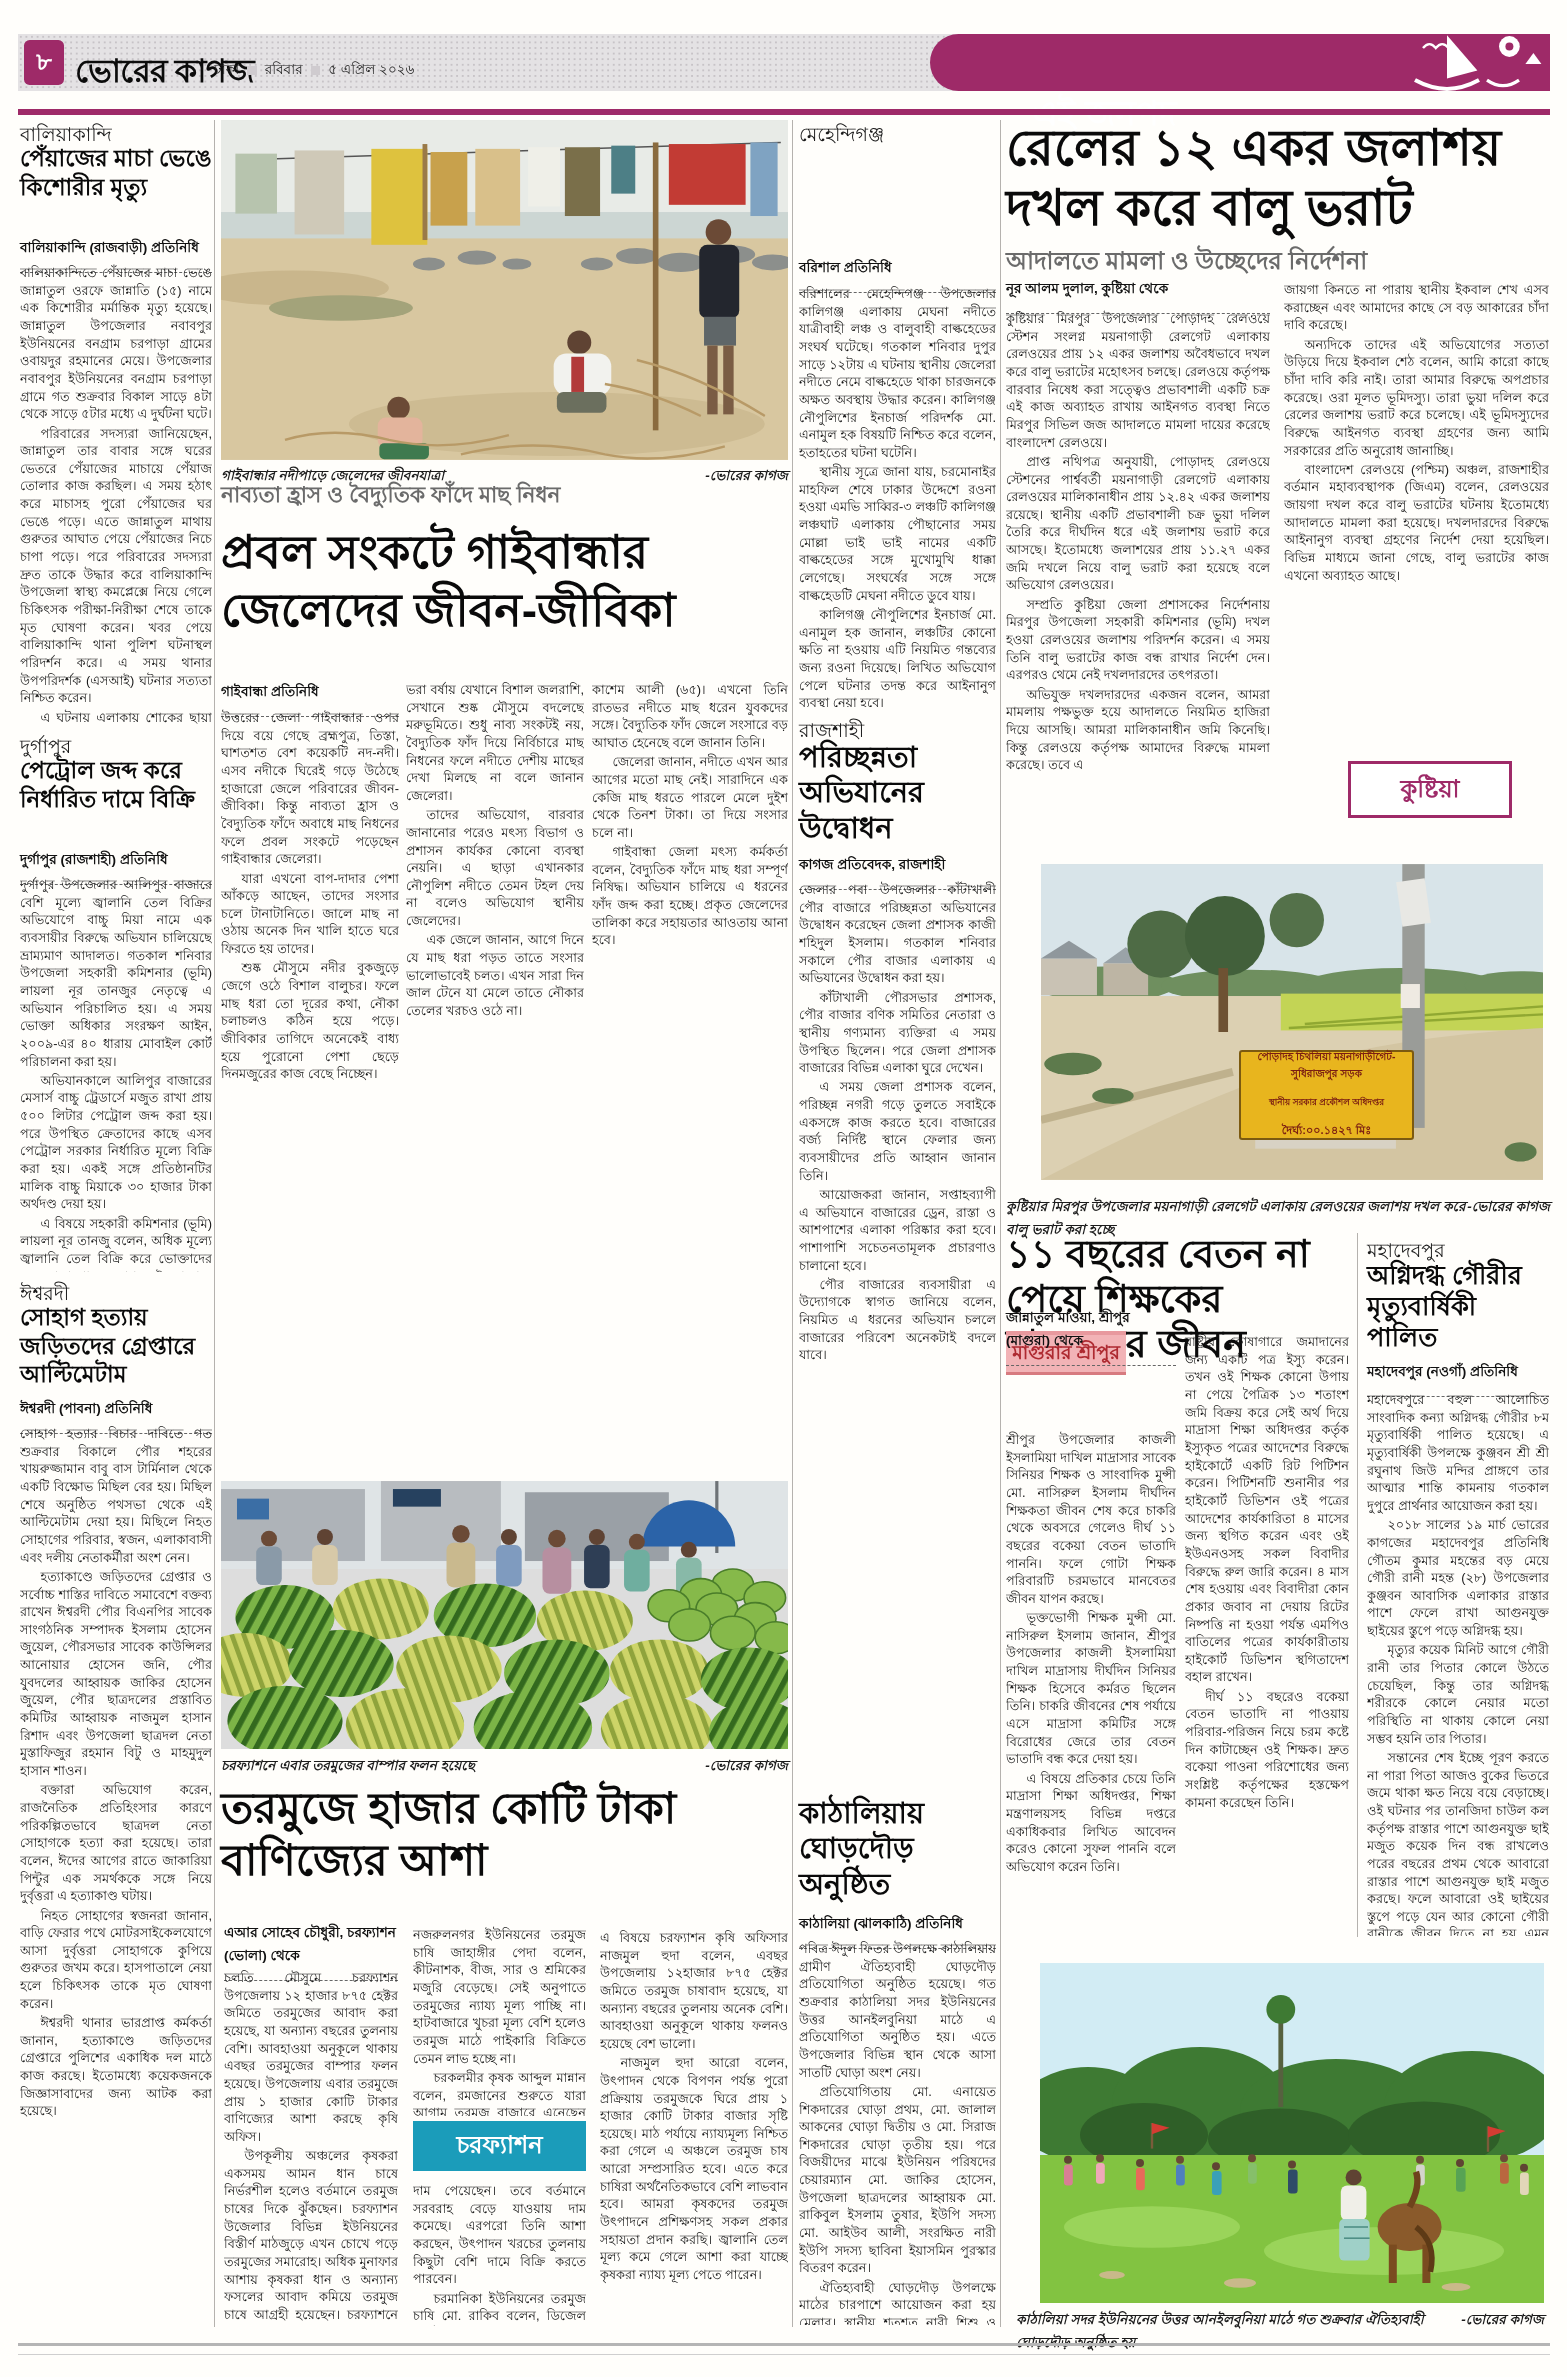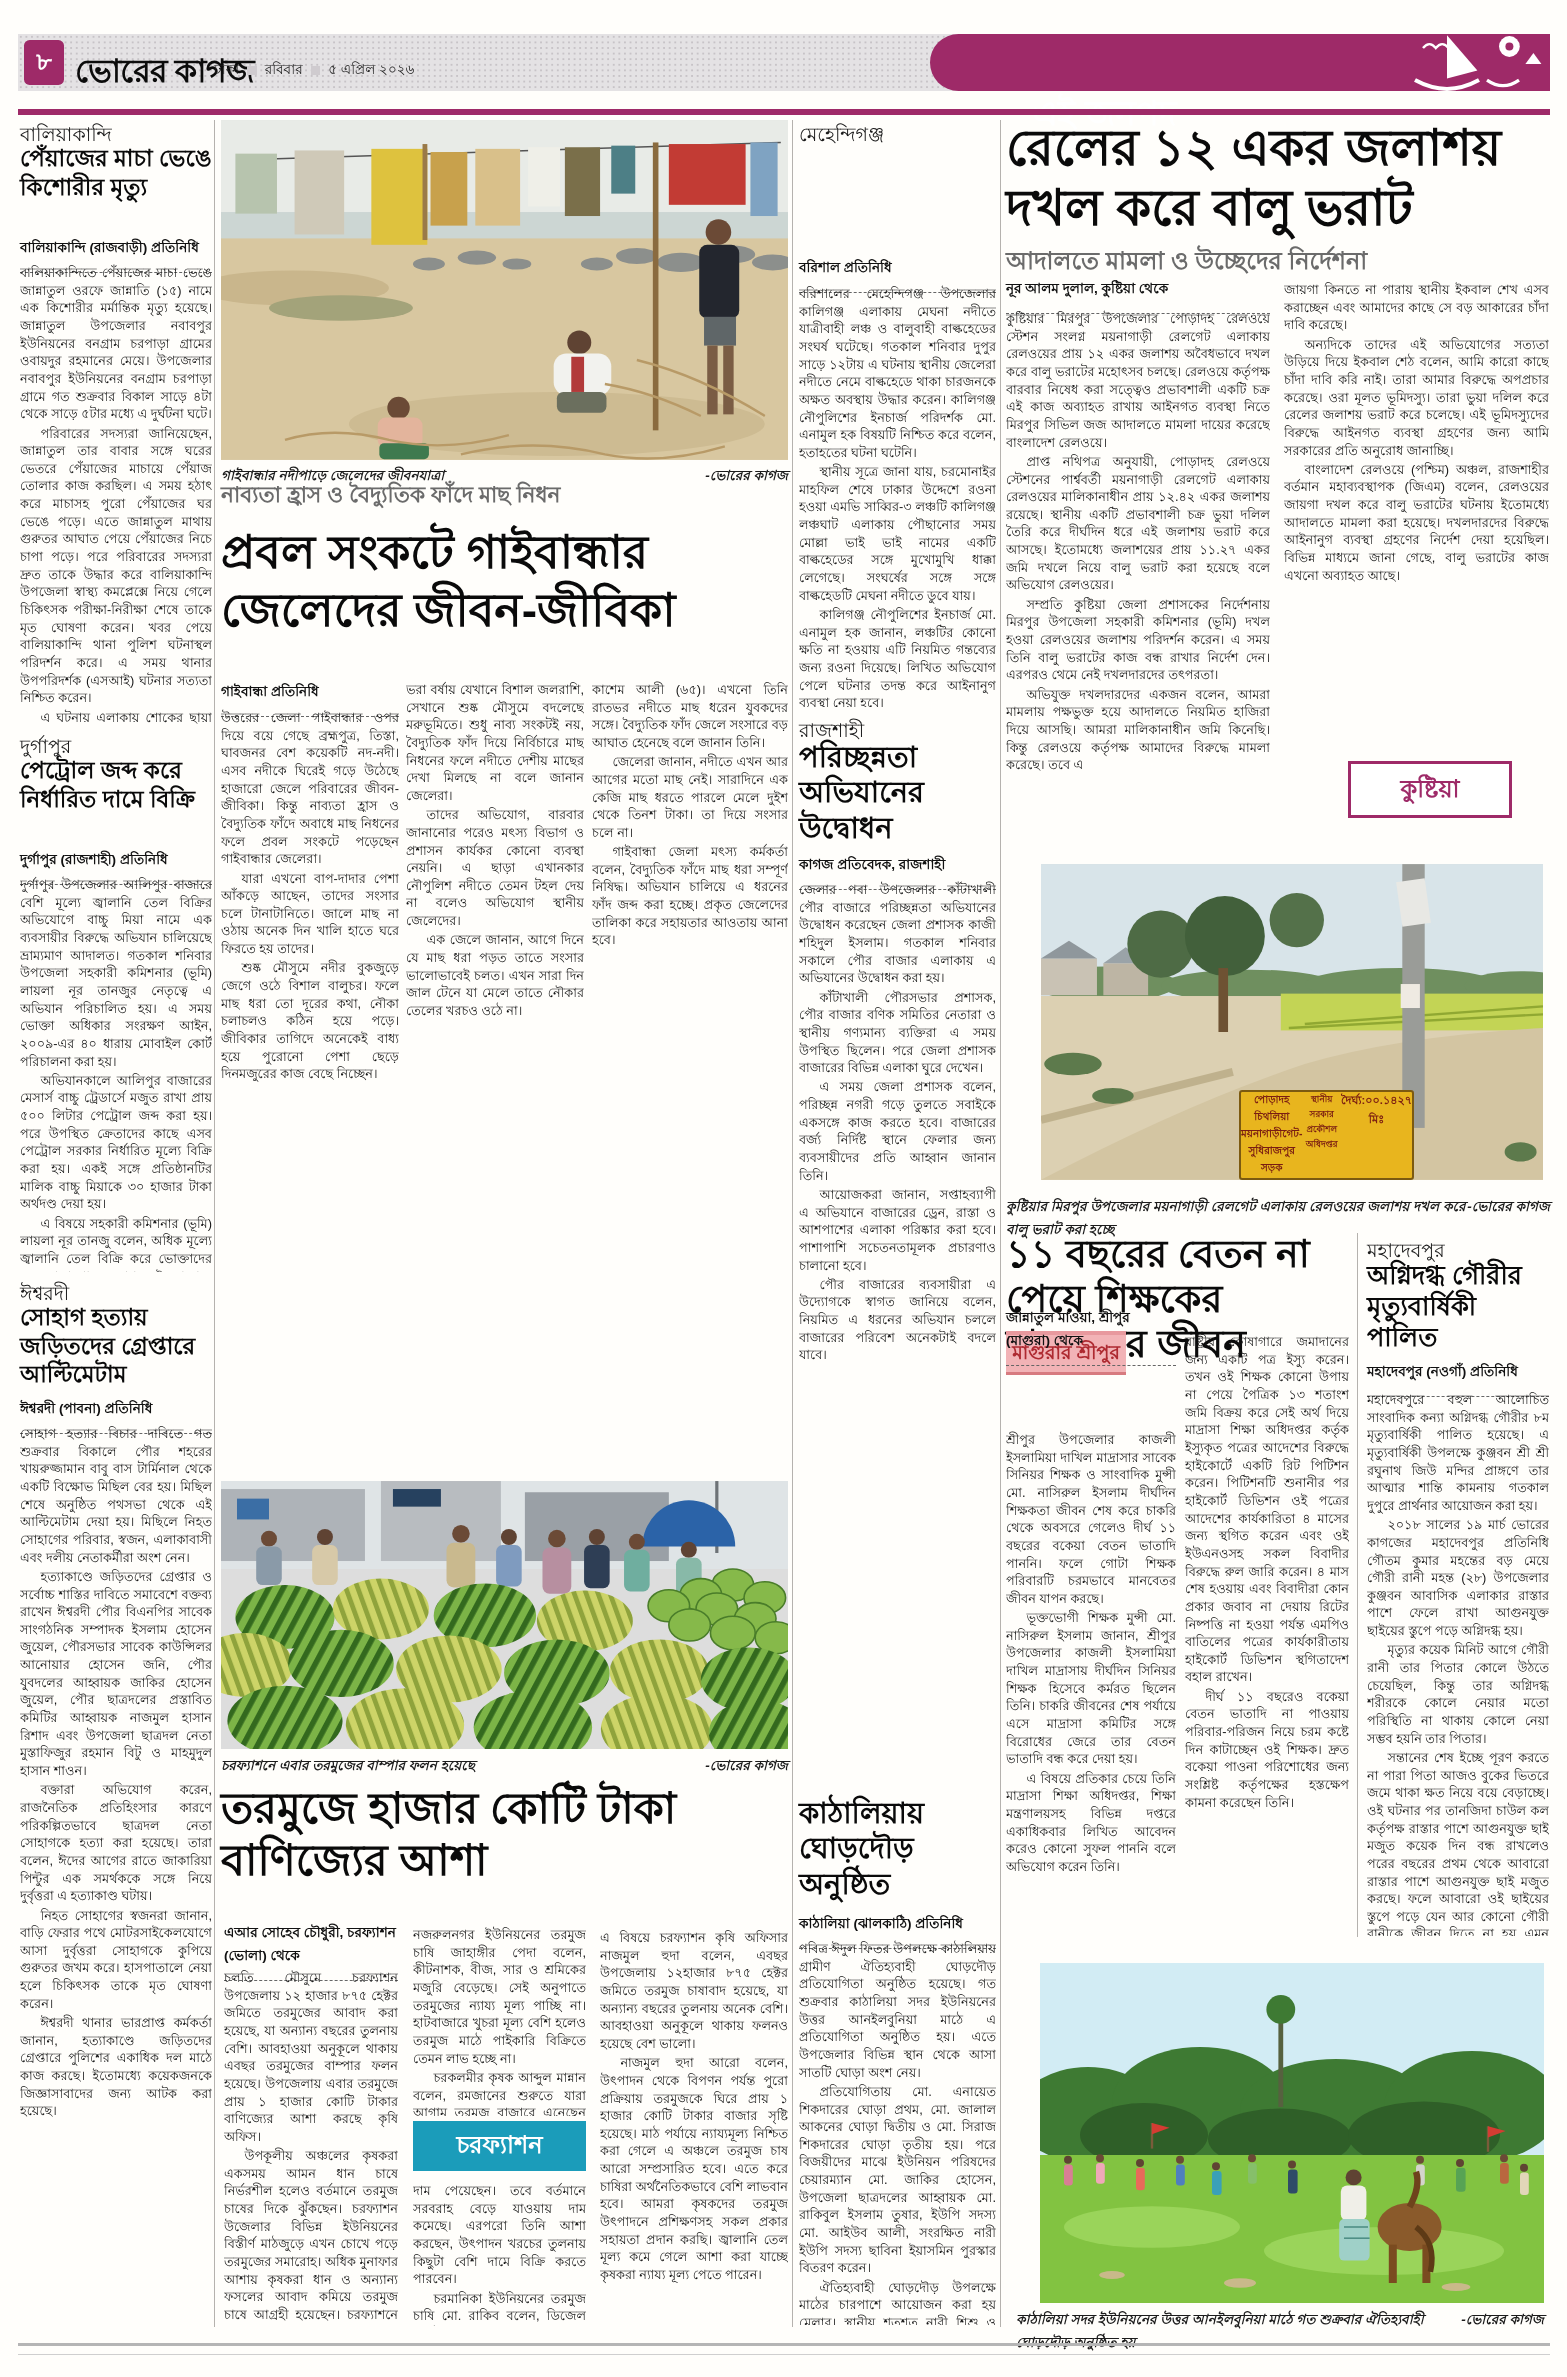--- a/index.html
+++ b/index.html
@@ -35,22 +35,22 @@
   .photo{position:absolute;overflow:hidden;background:#ddd;}
   .photo svg{display:block;}
   
   .badge-kushtia{position:absolute;left:1348px;top:761px;width:158px;height:51px;border:3.2px solid #9e2a68;color:#9e2a68;
     background:#fff;font-size:24px;font-weight:800;display:flex;align-items:center;justify-content:center;}
   .box-pink{position:absolute;left:1006px;top:1331px;width:120px;height:37px;background:#f2b3b6;border-top:4.8px solid #e8999e;
     border-bottom:3.2px solid #d77b80;color:#ae2a31;font-size:19px;font-weight:800;display:flex;align-items:center;justify-content:center;}
   .box-teal{position:absolute;left:413px;top:2121px;width:173px;height:50px;background:#1b9cba;color:#fff;
     font-size:24px;font-weight:800;display:flex;align-items:center;justify-content:center;}
   .sign-overlay{position:absolute;left:198px;top:186px;width:171px;height:86px;background:#e8b51e;border:2.4px solid #7c5a10;
-    border-radius:3.2px;color:#7a1d12;text-align:center;display:flex;justify-content:center;gap:3px;
-    font-weight:700;margin-top:40px;}
+    border-radius:3.2px;color:#7a1d12;text-align:center;display:flex;flex-direction:column;justify-content:center;gap:12px;
+    font-weight:700;}
   .sign-overlay .s1{font-size:10.4px;}
   .sign-overlay .s2{font-size:8.8px;}
   .sign-overlay .s3{font-size:11.2px;}
   .botrule1{position:absolute;left:17.6px;top:2343px;width:1532px;height:3.2px;background:#b5b5b5;}
   .botrule2{position:absolute;left:17.6px;top:2354px;width:1532px;height:0.8px;background:#cfcfcf;}
 </style>
 </head>
 <body>
 
 <div id="page">
@@ -174,21 +174,21 @@
     </svg>
   </div>
   <div class="caption" style="left:221px;top:465px;width:567px;">
     <span class="credit">-ভোরের কাগজ</span>
     <span>গাইবান্ধার নদীপাড়ে জেলেদের জীবনযাত্রা</span>
   </div>
   <div class="subhead" style="left:221px;top:478px;width:567px;font-size:21.6px;">নাব্যতা হ্রাস ও বৈদ্যুতিক ফাঁদে মাছ নিধন</div>
   <div class="hl" style="left:221px;top:524px;width:567px;font-size:46px;line-height:1.26;">প্রবল সংকটে গাইবান্ধার জেলেদের জীবন-জীবিকা</div>
   <div class="byline" style="left:221px;top:681px;width:178px;">গাইবান্ধা প্রতিনিধি</div>
   <div class="body" style="left:221px;top:709px;width:178px;height:760px;">
-      <p>উত্তরের জেলা গাইবান্ধার ওপর দিয়ে বয়ে গেছে ব্রহ্মপুত্র, তিস্তা, ঘাবজনর বেশ কয়েকটি নদ-নদী। এসব নদীকে ঘিরেই গড়ে উঠেছে হাজারো জেলে পরিবারের জীবন-জীবিকা। কিন্তু নাব্যতা হ্রাস ও বৈদ্যুতিক ফাঁদে অবাধে মাছ নিধনের ফলে প্রবল সংকটে পড়েছেন গাইবান্ধার জেলেরা।</p>
+      <p>উত্তরের জেলা গাইবান্ধার ওপর দিয়ে বয়ে গেছে ব্রহ্মপুত্র, তিস্তা, ঘাশতশত বেশ কয়েকটি নদ-নদী। এসব নদীকে ঘিরেই গড়ে উঠেছে হাজারো জেলে পরিবারের জীবন-জীবিকা। কিন্তু নাব্যতা হ্রাস ও বৈদ্যুতিক ফাঁদে অবাধে মাছ নিধনের ফলে প্রবল সংকটে পড়েছেন গাইবান্ধার জেলেরা।</p>
       <p>যারা এখনো বাপ-দাদার পেশা আঁকড়ে আছেন, তাদের সংসার চলে টানাটানিতে। জালে মাছ না ওঠায় অনেক দিন খালি হাতে ঘরে ফিরতে হয় তাদের।</p>
       <p>শুষ্ক মৌসুমে নদীর বুকজুড়ে জেগে ওঠে বিশাল বালুচর। ফলে মাছ ধরা তো দূরের কথা, নৌকা চলাচলও কঠিন হয়ে পড়ে। জীবিকার তাগিদে অনেকেই বাধ্য হয়ে পুরোনো পেশা ছেড়ে দিনমজুরের কাজ বেছে নিচ্ছেন।</p>
     </div>
   <div class="body" style="left:406px;top:681px;width:178px;height:787px;">
       <p>ভরা বর্ষায় যেখানে বিশাল জলরাশি, সেখানে শুষ্ক মৌসুমে বদলেছে মরুভূমিতে। শুধু নাব্য সংকটই নয়, বৈদ্যুতিক ফাঁদ দিয়ে নির্বিচারে মাছ নিধনের ফলে নদীতে দেশীয় মাছের দেখা মিলছে না বলে জানান জেলেরা।</p>
       <p>তাদের অভিযোগ, বারবার জানানোর পরেও মৎস্য বিভাগ ও প্রশাসন কার্যকর কোনো ব্যবস্থা নেয়নি। এ ছাড়া এখানকার নৌপুলিশ নদীতে তেমন টহল দেয় না বলেও অভিযোগ স্থানীয় জেলেদের।</p>
       <p>এক জেলে জানান, আগে দিনে যে মাছ ধরা পড়ত তাতে সংসার ভালোভাবেই চলত। এখন সারা দিন জাল টেনে যা মেলে তাতে নৌকার তেলের খরচও ওঠে না।</p>
     </div>
   <div class="body" style="left:592px;top:681px;width:196px;height:787px;">
       <p>কাশেম আলী (৬৫)। এখনো তিনি রাতভর নদীতে মাছ ধরেন যুবকদের সঙ্গে। বৈদ্যুতিক ফাঁদ জেলে সংসারে বড় আঘাত হেনেছে বলে জানান তিনি।</p>

